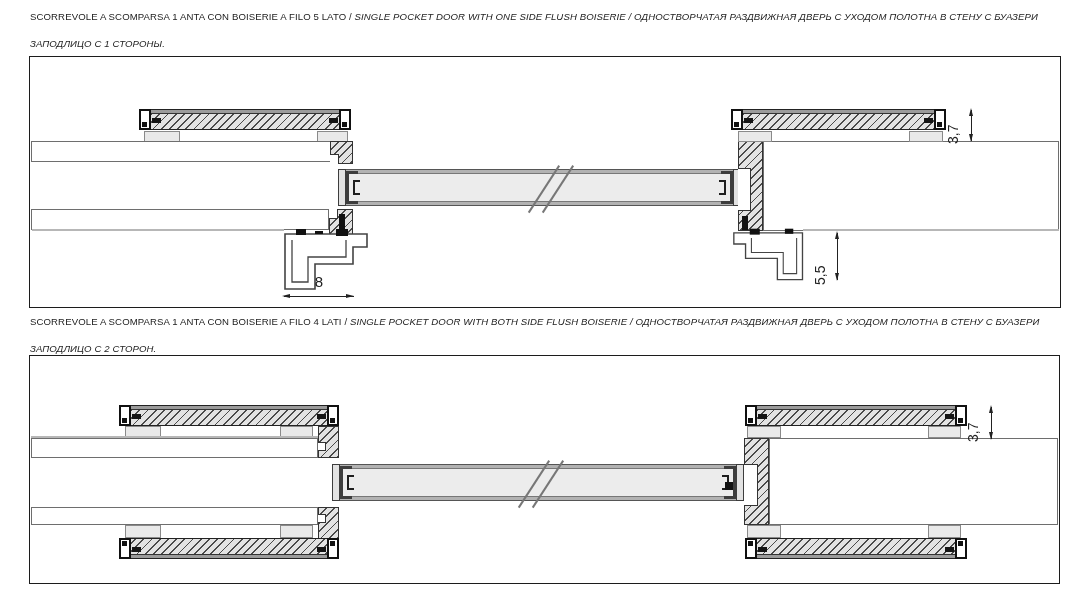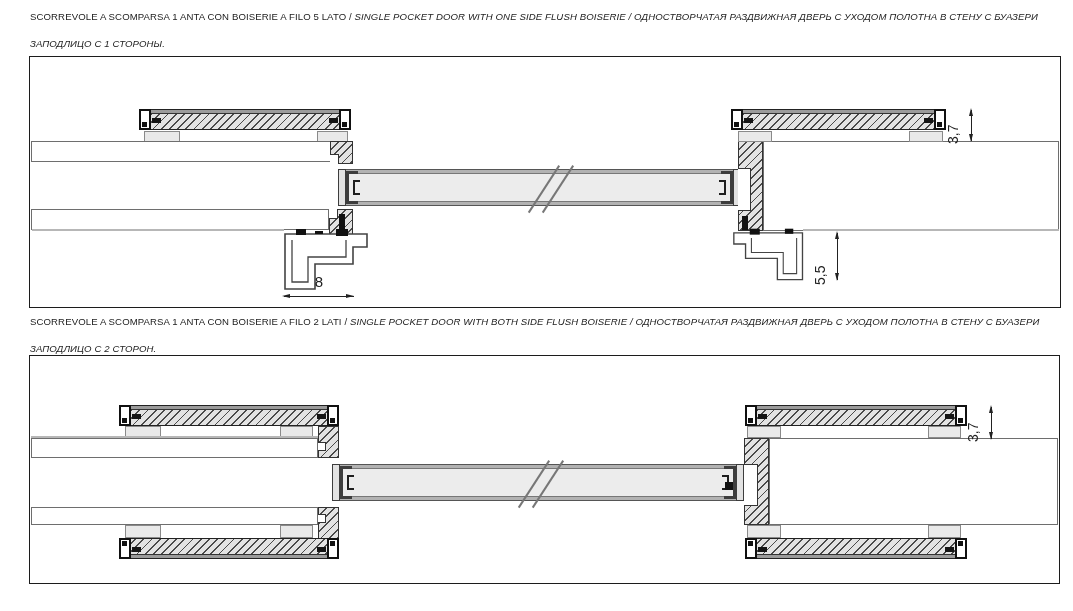--- a/index.html
+++ b/index.html
@@ -145,21 +145,21 @@
   <div class="dl-v" style="left:941px;top:53px;height:31px;"></div>
   <div class="arrow ar-u" style="left:939px;top:51px;"></div>
   <div class="arrow ar-d" style="left:939px;top:77px;"></div>
 
   <div class="vtext" style="left:782px;top:182px;height:46px;">5,5</div>
   <div class="dl-v" style="left:807px;top:176px;height:47px;"></div>
   <div class="arrow ar-u" style="left:805px;top:174px;"></div>
   <div class="arrow ar-d" style="left:805px;top:216px;"></div>
 </div>
 
-<div class="title" style="top:308px;"><span>SCORREVOLE A SCOMPARSA 1 ANTA CON BOISERIE A FILO 2 LATI / </span><span class="it">SINGLE POCKET DOOR WITH BOTH SIDE FLUSH BOISERIE / ОДНОСТВОРЧАТАЯ РАЗДВИЖНАЯ ДВЕРЬ С УХОДОМ ПОЛОТНА В СТЕНУ С БУАЗЕРИ ЗАПОДЛИЦО С 2 СТОРОН.</span></div>
+<div class="title" style="top:308px;"><span>SCORREVOLE A SCOMPARSA 1 ANTA CON BOISERIE A FILO 4 LATI / </span><span class="it">SINGLE POCKET DOOR WITH BOTH SIDE FLUSH BOISERIE / ОДНОСТВОРЧАТАЯ РАЗДВИЖНАЯ ДВЕРЬ С УХОДОМ ПОЛОТНА В СТЕНУ С БУАЗЕРИ ЗАПОДЛИЦО С 2 СТОРОН.</span></div>
 
 <div class="panel" style="top:355px;width:1029px;height:227px;">
 
   <div class="boiserie" style="left:89px;top:49px;width:220px;height:21px;">
     <div class="bstrip-t"></div>
     <div class="clip l">
         <div class="dot bl"></div>
       </div>
     <div class="clip r">
         <div class="dot bl"></div>

